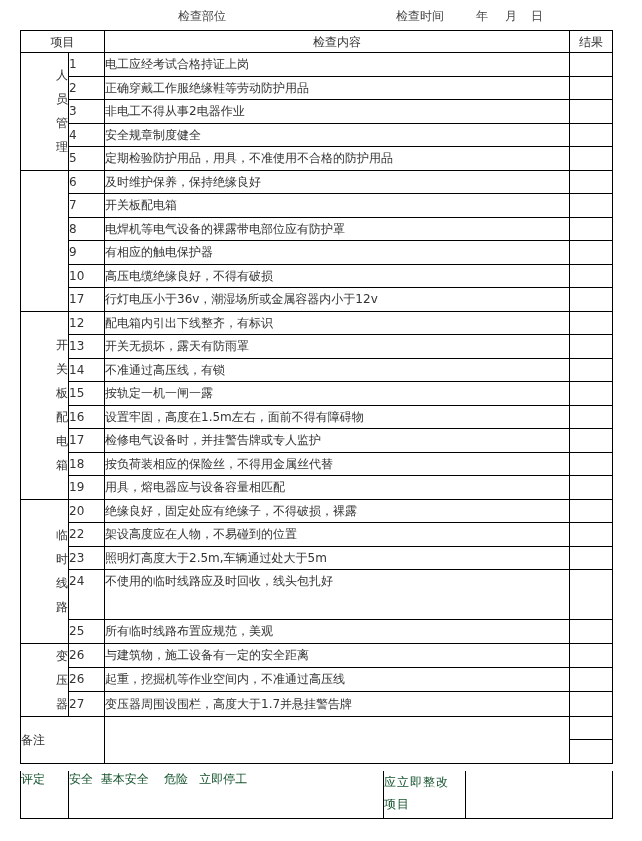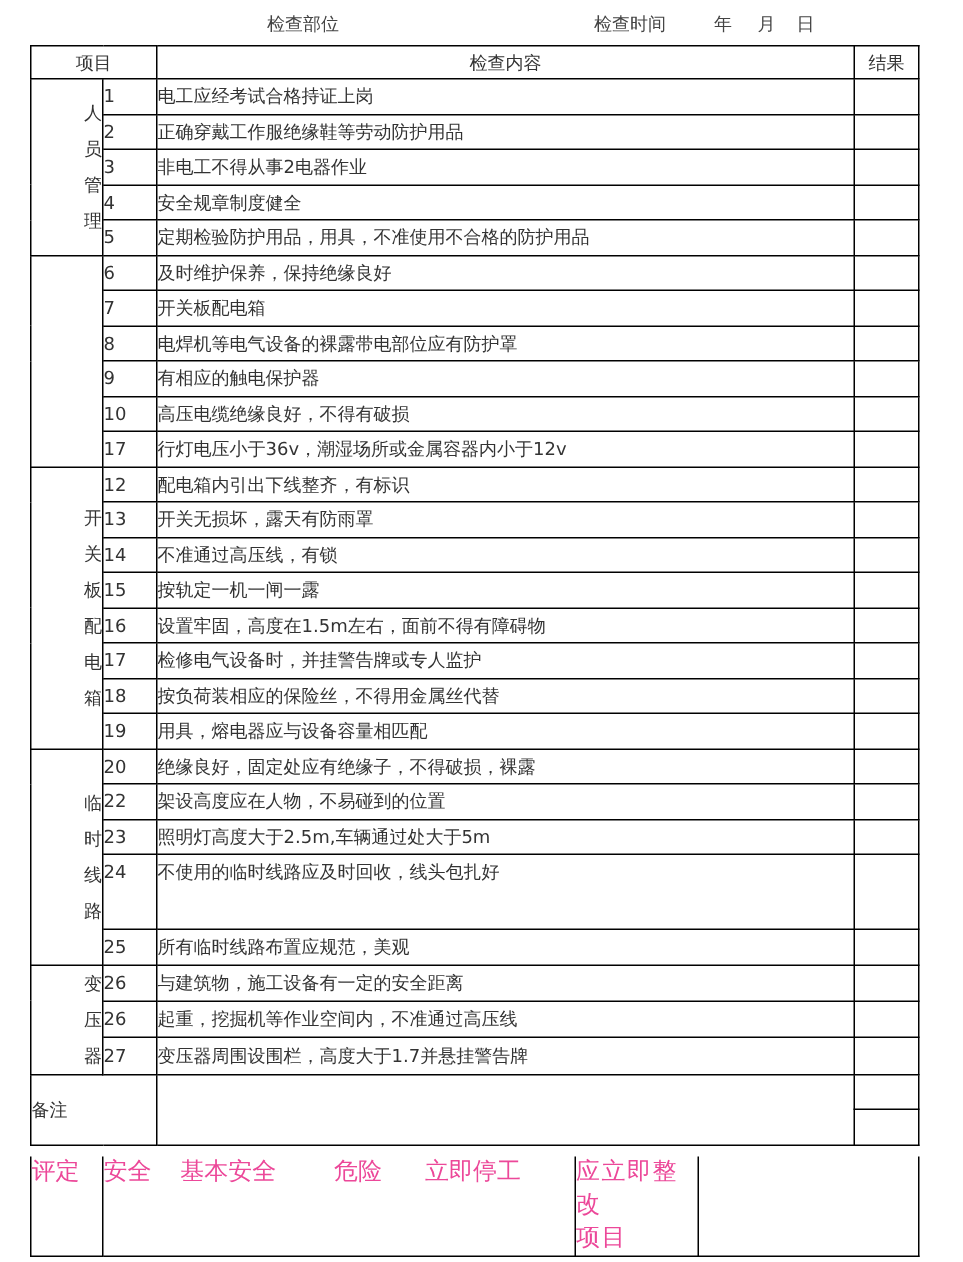--- a/index.html
+++ b/index.html
@@ -29,22 +29,22 @@
   td.content { padding-left: 6px; white-space: nowrap; overflow: hidden; }
   td.cat { text-align: right; vertical-align: middle; }
   .vert { display: inline-block; width: 14px; line-height: 24px; white-space: normal; word-break: break-all; }
   td.remark-label { vertical-align: top; padding-top: 2px; height: 46px; }
   td.result-half { height: 22px; }
   table.eval {
     position: absolute; left: 20px; top: 771px; width: 592px;
     border-collapse: collapse; table-layout: fixed;
   }
   table.eval td {
-    border: 1.5px solid #000; border-top: none; padding: 0; font-size: 16px; color: #ec4899;
-    vertical-align: top; height: 47px; font-family: Liberation Mono, monospace;
+    border: 1.5px solid #000; border-top: none; padding: 0; font-size: 12px; color: #14532d;
+    vertical-align: top; height: 47px;
   }
   .eval-label { padding: 6px 0 0 8px; }
   .eval-options { padding: 6px 0 0 6px; white-space: pre; }
   .eval-fix { padding: 5px 0 0 6px; line-height: 22px; letter-spacing: 1px; }
 </style>
 </head>
 <body>
 
 <div class="header-line">
   <span style="left:134px">检查部位</span>

